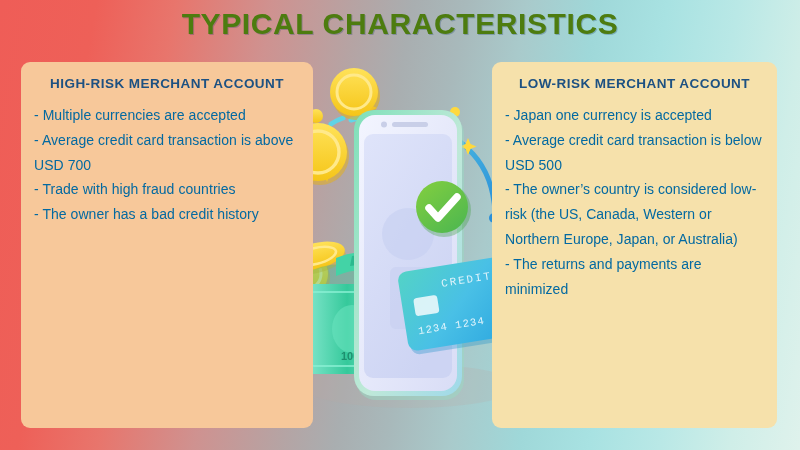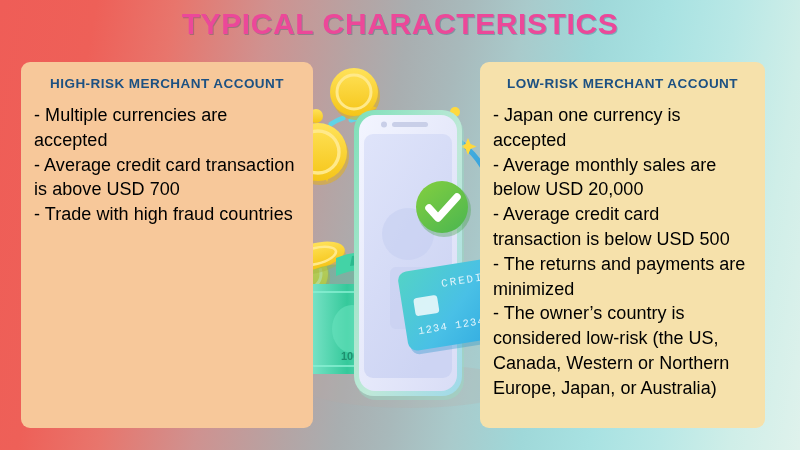--- a/index.html
+++ b/index.html
@@ -31,52 +31,52 @@
   }
   .illus svg { display:block; width:100%; height:100%; }
 
   
   .title {
     position:absolute; top:7px; left:0; width:100%;
     text-align:center;
     font-size:30px;
     font-weight:bold;
     letter-spacing:0.6px;
-    color:#ec4899;
+    color:#4d7c0f;
     text-shadow:1px 1px 0 rgba(20,60,100,.28);
     white-space:nowrap;
   }
 
   
   .panel {
     position:absolute;
     border-radius:9px;
     padding:14px 13px 4px 13px;
   }
   .panel-left {
     left:21px; top:62px; width:292px; height:366px;
     background:#f7c89a;
   }
   .panel-right {
-    left:480px; top:62px; width:285px; height:366px;
+    left:492px; top:62px; width:285px; height:366px;
     background:#f6e1ab;
   }
   .panel-heading {
     text-align:center;
     font-size:13.5px;
     font-weight:bold;
     letter-spacing:0.45px;
     color:#1d5182;
     margin-bottom:12px;
   }
   .panel-list { list-style:none; }
   .panel-list li {
-    font-size:18px;
+    font-size:14px;
     line-height:24.8px;
-    color:#000000;
+    color:#0369a1;
     letter-spacing:0.05px;
   }
   .panel-right .panel-list li { letter-spacing:0.02px; }
 </style>
 </head>
 <body>
 
 <div class="illus">
   <svg viewBox="0 0 232 360" xmlns="http://www.w3.org/2000/svg">
     <defs>
@@ -194,25 +194,25 @@
 </div>
 
 <div class="title">TYPICAL CHARACTERISTICS</div>
 
 <section class="panel panel-left">
   <h2 class="panel-heading">HIGH-RISK MERCHANT ACCOUNT</h2>
   <ul class="panel-list">
     <li>- Multiple currencies are accepted</li>
     <li>- Average credit card transaction is above USD 700</li>
     <li>- Trade with high fraud countries</li>
+    <li>- The owner has a bad credit history</li>
   </ul>
 </section>
 
 <section class="panel panel-right">
   <h2 class="panel-heading">LOW-RISK MERCHANT ACCOUNT</h2>
   <ul class="panel-list">
     <li>- Japan one currency is accepted</li>
-    <li>- Average monthly sales are below USD 20,000</li>
     <li>- Average credit card transaction is below USD 500</li>
+    <li>- The owner’s country is considered low-risk (the US, Canada, Western or Northern Europe, Japan, or Australia)</li>
     <li>- The returns and payments are minimized</li>
-    <li>- The owner’s country is considered low-risk (the US, Canada, Western or Northern Europe, Japan, or Australia)</li>
   </ul>
 </section>
 
 </body></html>

